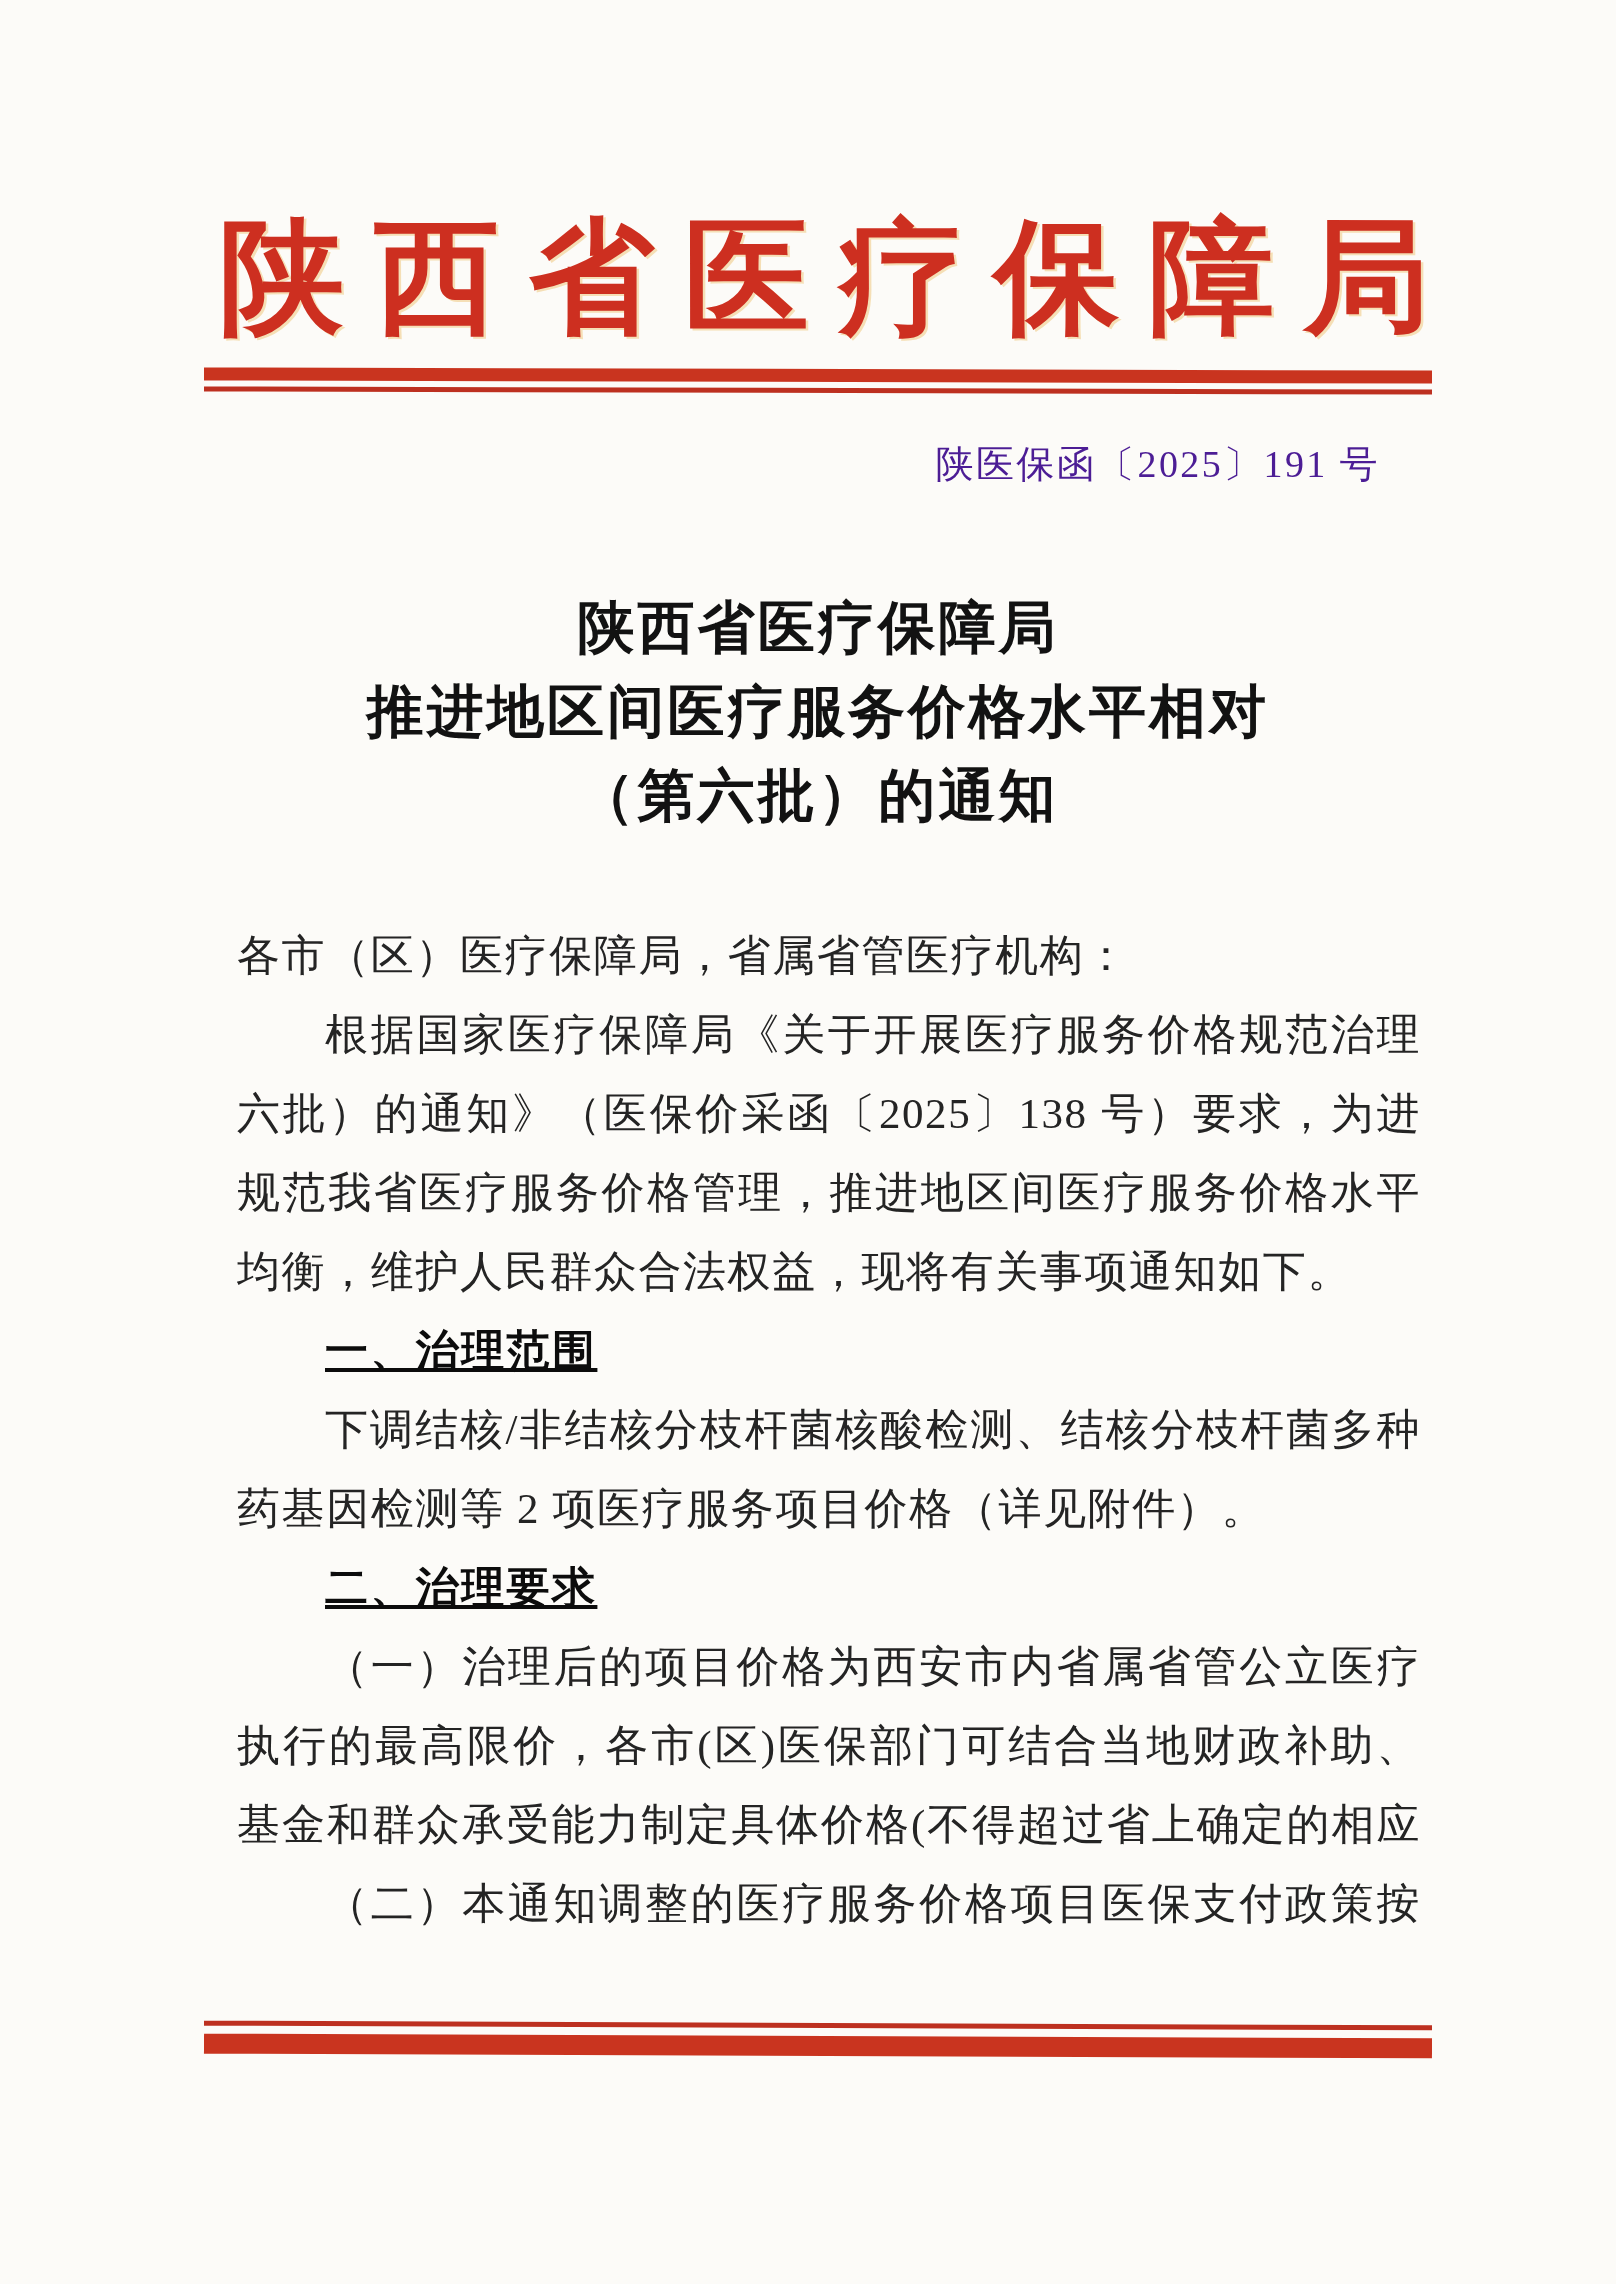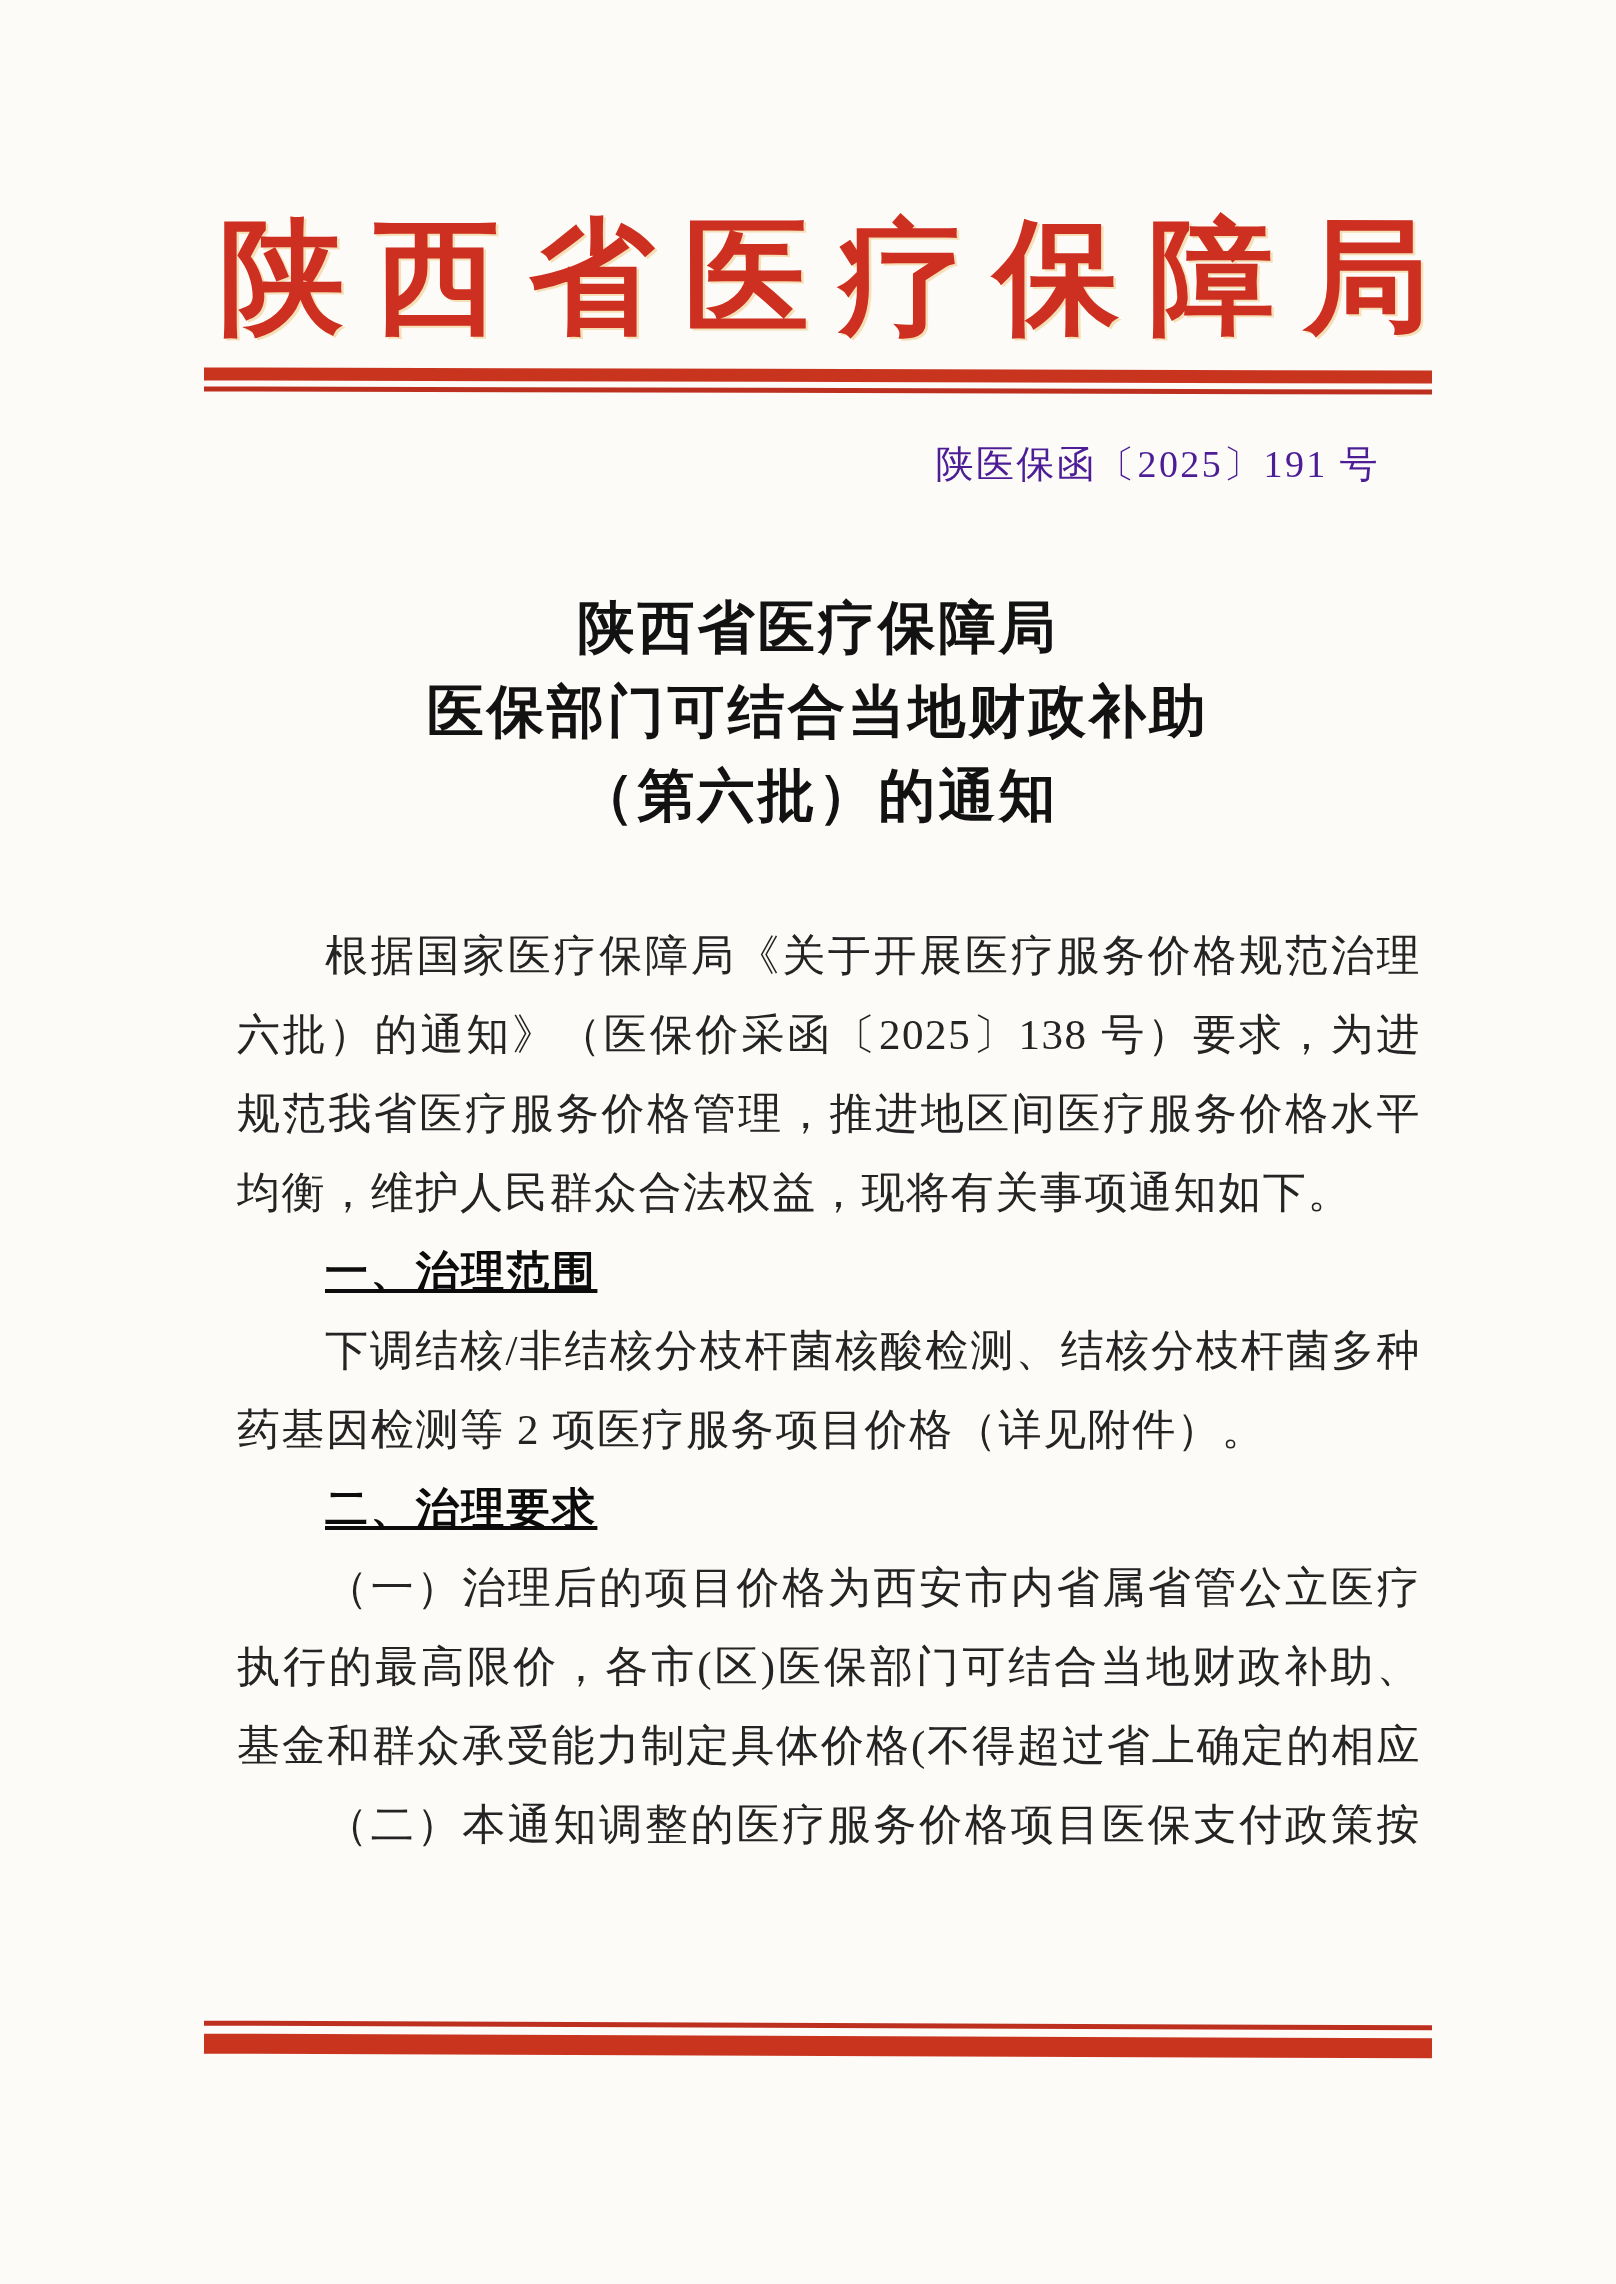--- a/index.html
+++ b/index.html
@@ -106,25 +106,26 @@
 
   <div class="agency-header">陕西省医疗保障局</div>
 
   <div class="rule rule-thick-top"></div>
   <div class="rule rule-thin-top"></div>
 
   <div class="doc-number">陕医保函〔2025〕191 号</div>
 
   <div class="doc-title">
     <span class="title-line">陕西省医疗保障局</span>
-    <span class="title-line">医保部门可结合当地财政补助</span>
+    <span class="title-line">推进地区间医疗服务价格水平相对</span>
     <span class="title-line">（第六批）的通知</span>
   </div>
 
   <div class="body-text">
+      <div class="body-line">各市（区）医疗保障局，省属省管医疗机构：</div>
       <div class="body-line indent fill">根据国家医疗保障局《关于开展医疗服务价格规范治理（第</div>
       <div class="body-line fill">六批）的通知》（医保价采函〔2025〕138 号）要求，为进一步</div>
       <div class="body-line fill">规范我省医疗服务价格管理，推进地区间医疗服务价格水平相对</div>
       <div class="body-line">均衡，维护人民群众合法权益，现将有关事项通知如下。</div>
       <div class="body-line indent heading">一、治理范围</div>
       <div class="body-line indent fill">下调结核/非结核分枝杆菌核酸检测、结核分枝杆菌多种耐</div>
       <div class="body-line">药基因检测等 2 项医疗服务项目价格（详见附件）。</div>
       <div class="body-line indent heading">二、治理要求</div>
       <div class="body-line indent fill">（一）治理后的项目价格为西安市内省属省管公立医疗机构</div>
       <div class="body-line fill">执行的最高限价，各市(区)医保部门可结合当地财政补助、医保</div>

